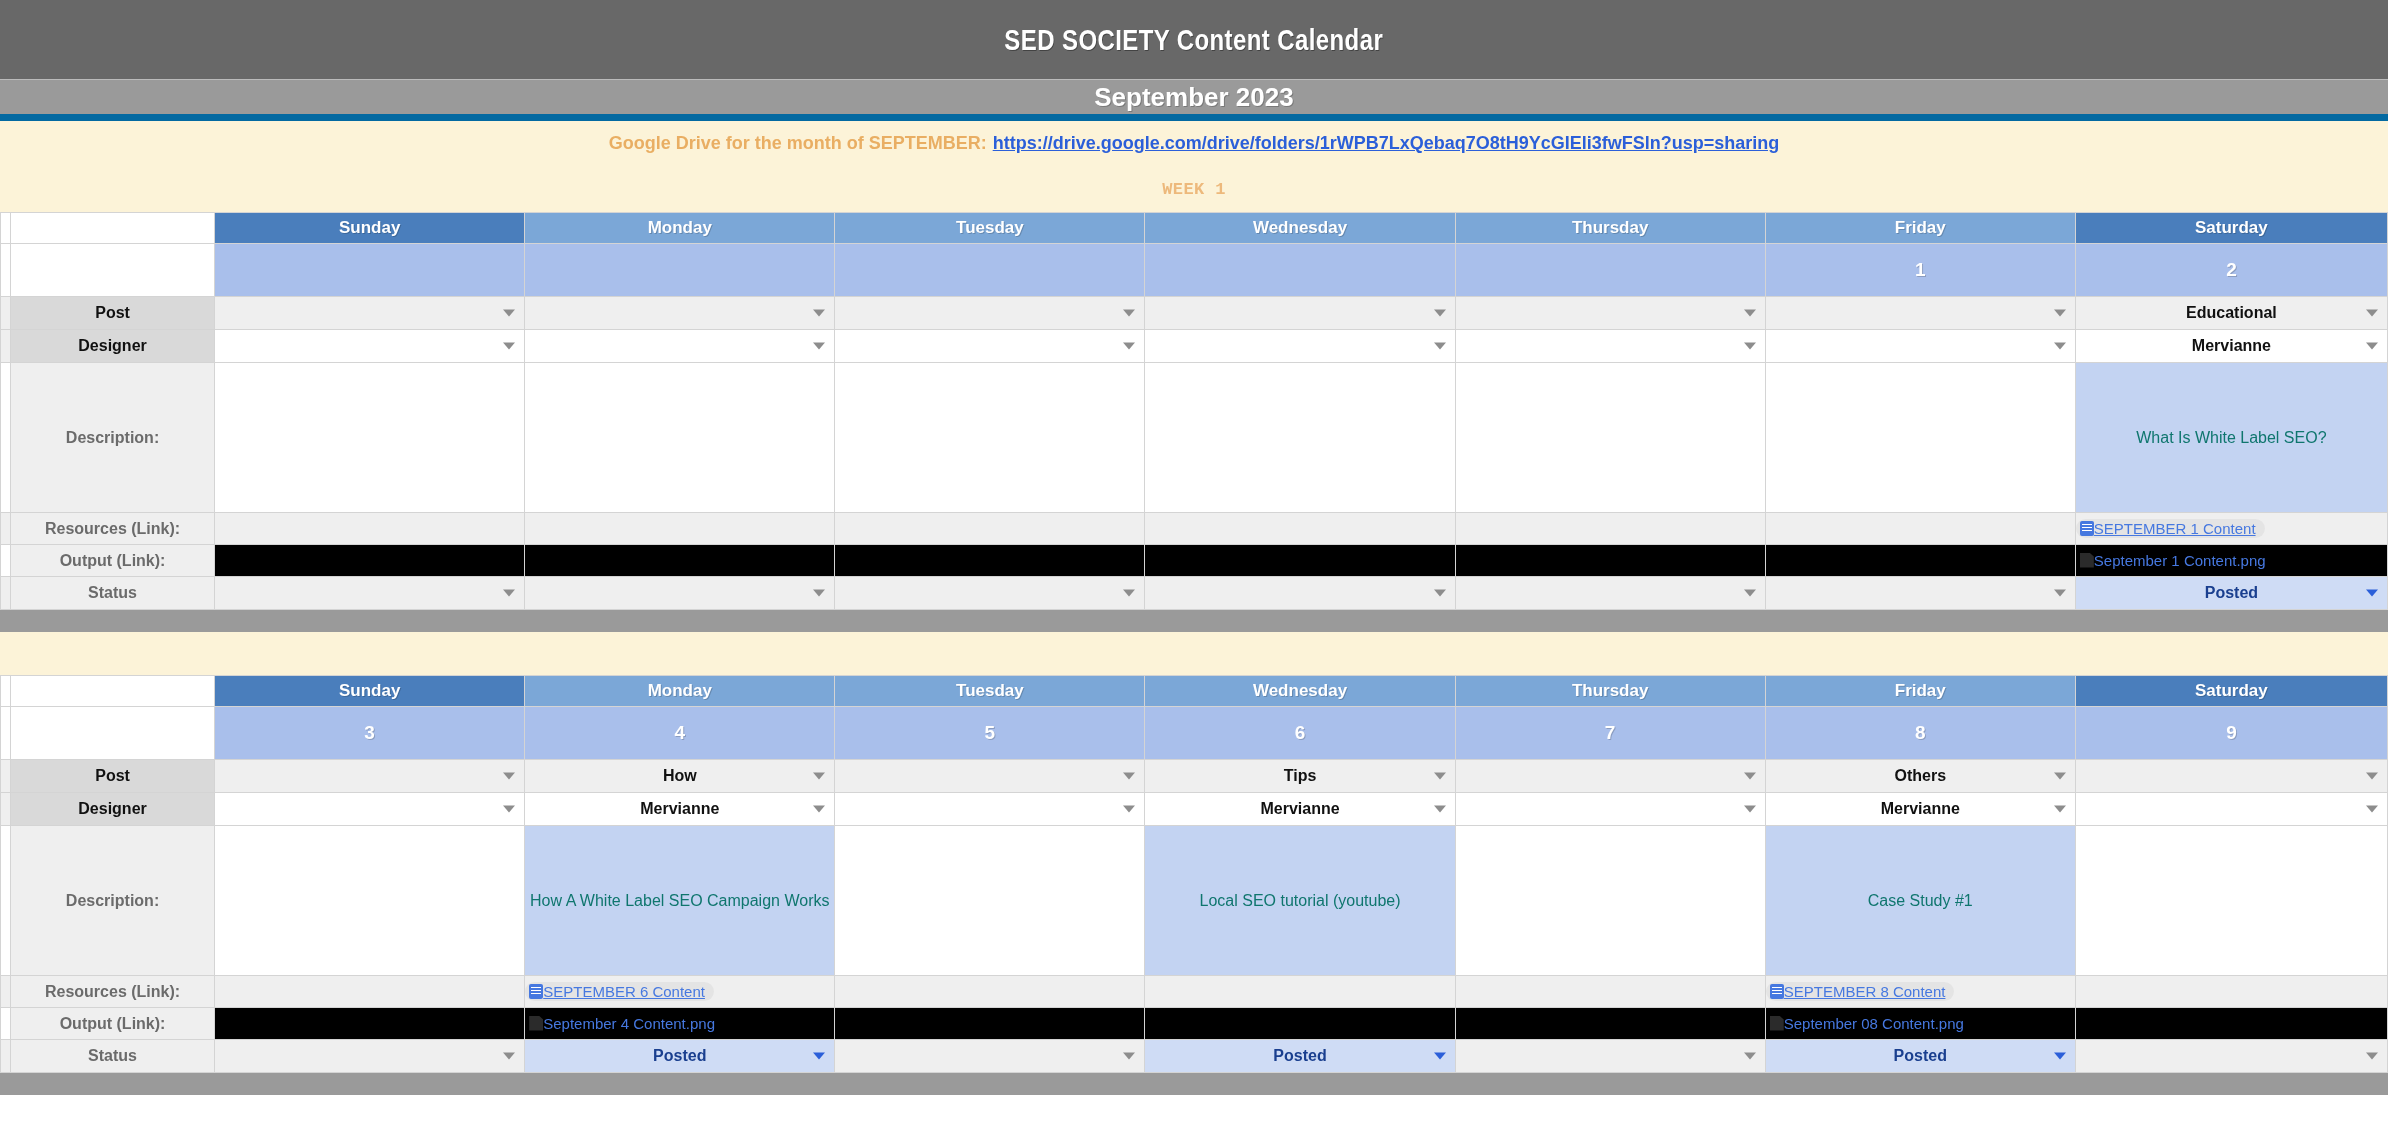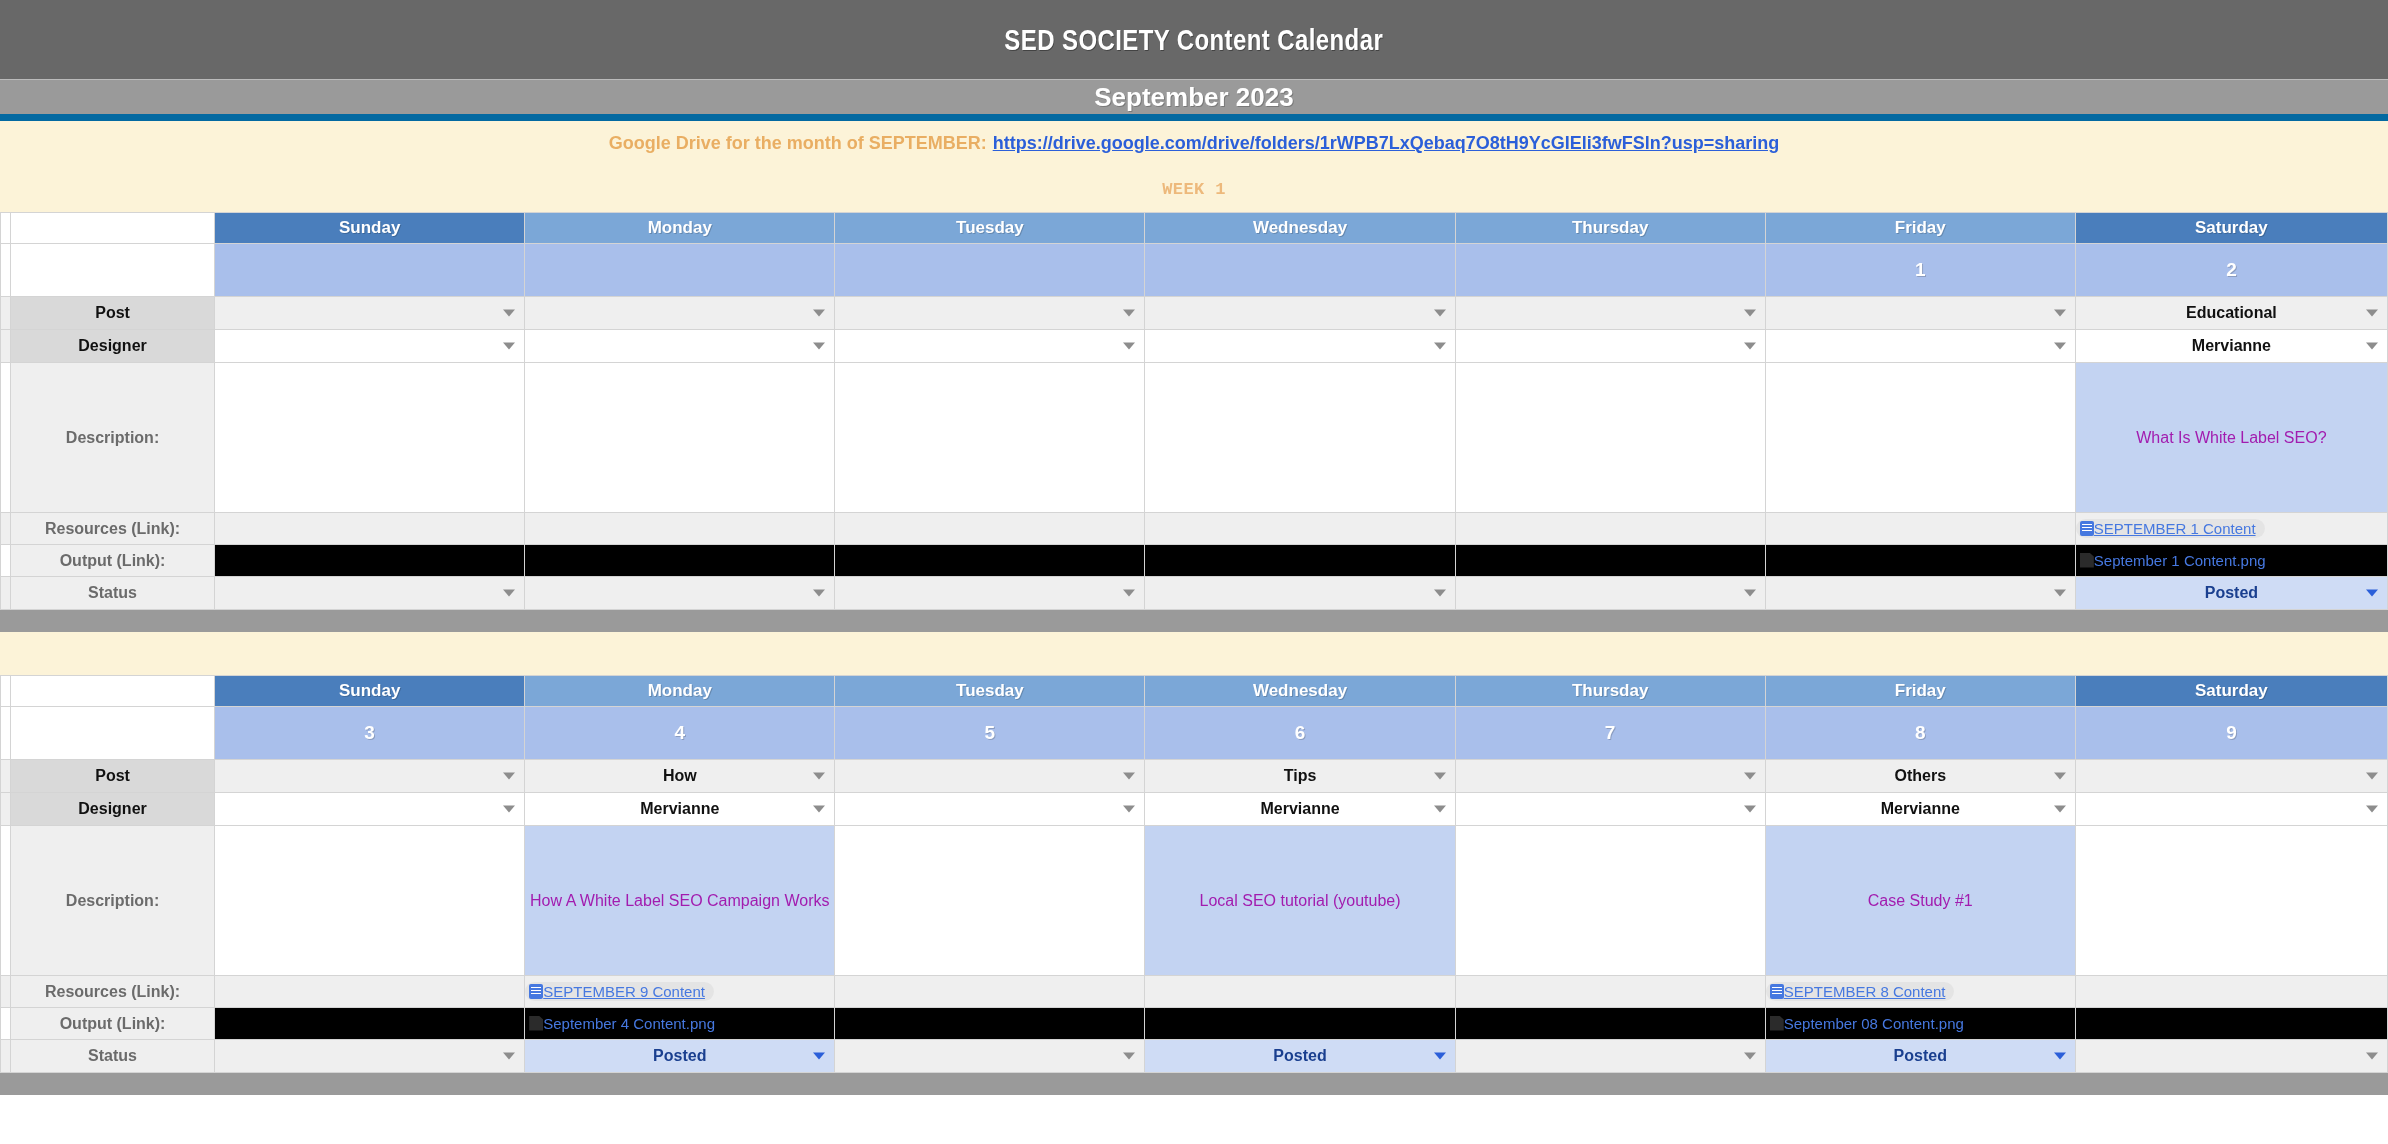--- a/index.html
+++ b/index.html
@@ -63,21 +63,21 @@
   td.rowlabel.dark { background:#d9d9d9; color:#111; }
 
   td.cell { height:33px; text-align:center; font-size:16px; font-weight:bold;
     color:#111; position:relative; }
   td.cell.post   { background:#efefef; }
   td.cell.design { background:#ffffff; }
   td.cell.status { background:#efefef; color:#1a3f8f; }
   td.cell.status.has { background:#cfdcf5; }
 
   td.desc { height:150px; background:#ffffff; text-align:center;
-    font-size:16px; color:#a21caf; line-height:1.35; padding:0 14px; }
+    font-size:16px; color:#0f766e; line-height:1.35; padding:0 14px; }
   td.desc.has { background:#c3d3f2; }
 
   td.link { height:32px; background:#efefef; text-align:left; padding-left:10px;
     font-size:15px; }
   td.link.alt { background:#000000; }
 
   .chip { display:inline-flex; align-items:center; 
     background:rgba(0,0,0,.045); border-radius:11px; padding:1px 9px 1px 4px; }
   .chip .txt { color:#4678e0; font-size:15px; }
   .chip.doc .txt { text-decoration:underline; }
@@ -349,21 +349,21 @@
           <td class="desc"></td>
           <td class="desc has">Case Study #1</td>
           <td class="desc"></td>
         </tr>
         <tr>
           <td class="gutter shade"></td>
           <td class="rowlabel">Resources (Link):</td>
           <td class="link"></td>
           <td class="link"><span class="chip doc">
               <span class="ic ic-doc"></span>
-              <span class="txt">SEPTEMBER 9 Content</span>
+              <span class="txt">SEPTEMBER 6 Content</span>
             </span></td>
           <td class="link"></td>
           <td class="link"></td>
           <td class="link"></td>
           <td class="link"><span class="chip doc">
               <span class="ic ic-doc"></span>
               <span class="txt">SEPTEMBER 8 Content</span>
             </span></td>
           <td class="link"></td>
         </tr>

